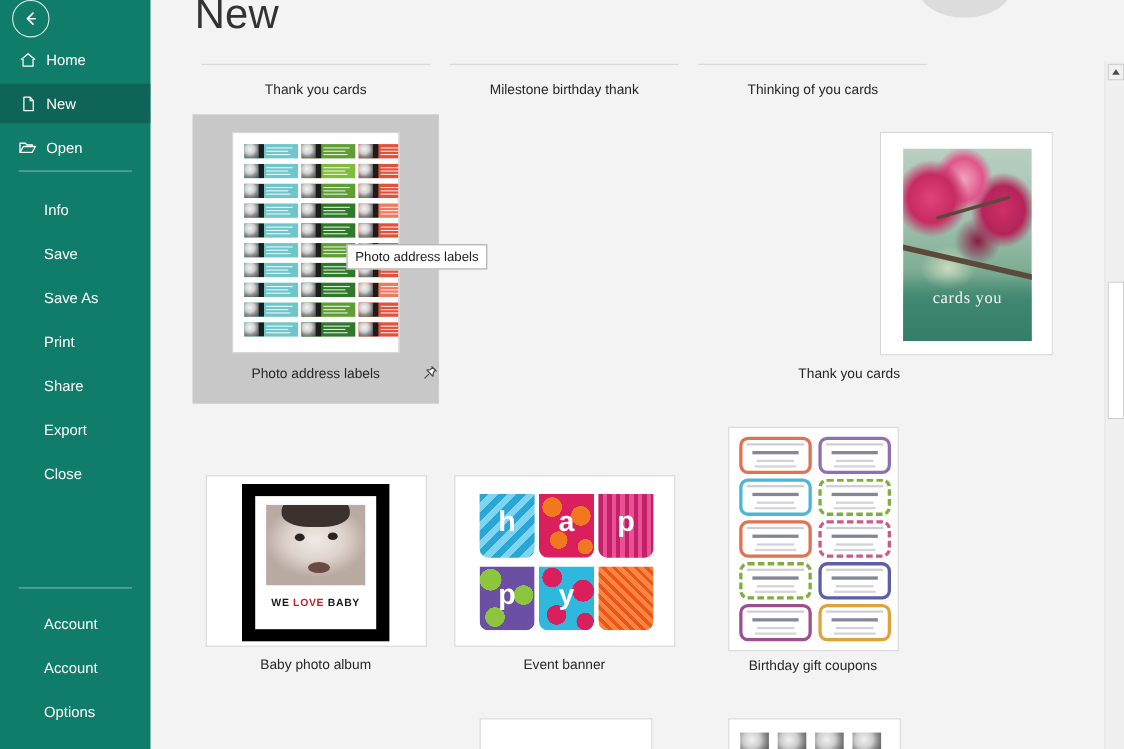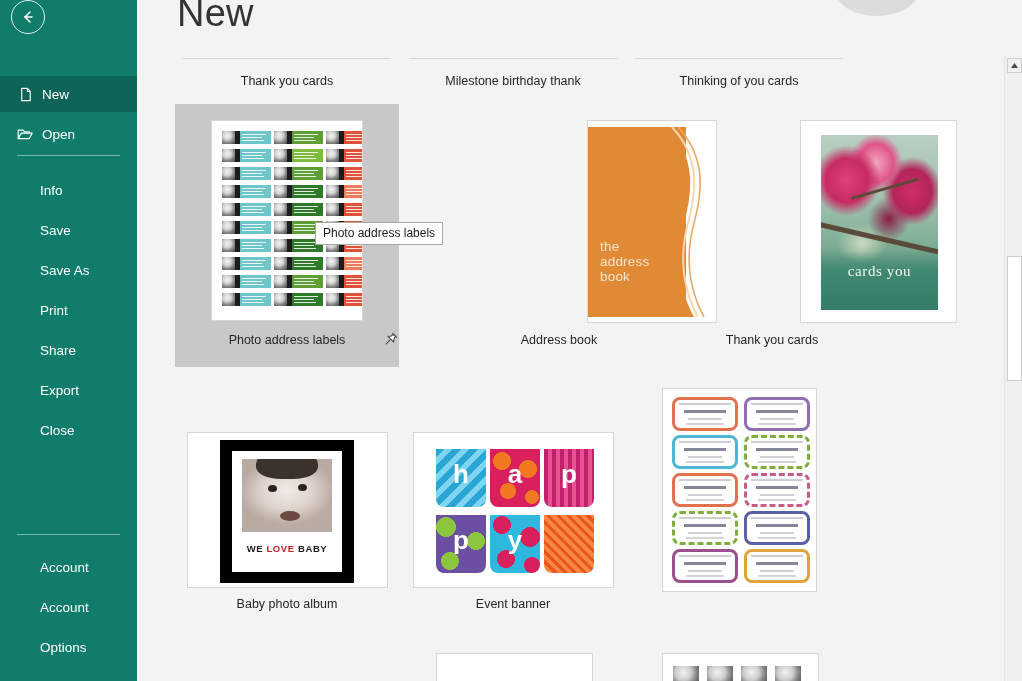--- a/index.html
+++ b/index.html
@@ -221,20 +221,29 @@
 
 <div id="sidebar">
 
   <div id="back-btn">
     <svg width="18" height="18" viewBox="0 0 18 18" aria-hidden="true">
       <path d="M11 4 L6 9 L11 14" fill="none" stroke="#ffffff" stroke-width="1.5" stroke-linecap="round" stroke-linejoin="round"></path>
       <path d="M6 9 L13 9" fill="none" stroke="#ffffff" stroke-width="1.5" stroke-linecap="round"></path>
     </svg>
   </div>
 
+  <div class="nav-item" style="top:36px;">
+    <span class="ic">
+      <svg width="17" height="17" viewBox="0 0 18 18">
+        <path d="M2.5 8.5 L9 3 L15.5 8.5" fill="none" stroke="#fff" stroke-width="1.2" stroke-linecap="round" stroke-linejoin="round"></path>
+        <path d="M4.2 8.2 V15 H13.8 V8.2" fill="none" stroke="#fff" stroke-width="1.2" stroke-linejoin="round"></path>
+      </svg>
+    </span>
+    <span>Home</span>
+  </div>
 
   <div class="nav-item selected" style="top:76px;">
     <span class="ic">
       <svg width="17" height="17" viewBox="0 0 18 18">
         <path d="M5 2.5 H11 L14 5.8 V15.5 H5 Z" fill="none" stroke="#fff" stroke-width="1.2" stroke-linejoin="round"></path>
         <path d="M11 2.5 V5.8 H14" fill="none" stroke="#fff" stroke-width="1.2" stroke-linejoin="round"></path>
       </svg>
     </span>
     <span>New</span>
   </div>
@@ -610,37 +619,20 @@
       <svg width="16" height="16" viewBox="0 0 16 16">
         <g stroke="#4a4a4a" stroke-width="1.1" fill="none" stroke-linecap="round" stroke-linejoin="round">
           <path d="M9.6 2.4 L13.6 6.4"></path>
           <path d="M10.6 3.4 L8.2 5.0 L5.0 5.4 L10.6 11.0 L11.0 7.8 L12.6 5.4 Z" fill="#ffffff"></path>
           <path d="M6.6 9.4 L3.2 12.8"></path>
         </g>
       </svg>
     </div>
   </div>
 
-  <div class="tile" style="left:310px; top:104px; width:224px; height:263px;">
-    <div class="frame" style="left:140px; top:16px; width:130px; height:203px; left:140px;"></div>
-
-    <div class="frame" style="left:140px; top:16px; width:130px; height:203px;">
-      <div class="ab-wrap">
-        <div class="ab-cover" style="left:0; top:6px; width:98px; height:190px;"></div>
-        <svg class="ab-wave" style="left:80px; top:6px;" width="48" height="190" viewBox="0 0 48 190">
-          <path d="M0 0 C26 28, 26 60, 16 96 C7 130, 10 160, 26 190 L0 190 Z" fill="#e08a36"></path>
-          <path d="M4 0 C30 28, 30 60, 20 96 C11 130, 14 160, 30 190" fill="none" stroke="#f6d7b3" stroke-width="2"></path>
-          <path d="M10 0 C36 28, 36 60, 26 96 C17 130, 20 160, 36 190" fill="none" stroke="#e8a964" stroke-width="1.6"></path>
-        </svg>
-        <div class="ab-text" style="left:12px; top:118px;">the<br>address<br>book</div>
-      </div>
-    </div>
-
-    <div class="caption" style="top:229px;">Address book</div>
-  </div>
 
   <div class="tile" style="left:523px; top:104px; width:224px; height:263px;">
     <div class="frame" style="left:140px; top:16px; width:157px; height:203px;">
       <div class="art" style="background:#fff;">
         <div class="ty-photo" style="left:20px; top:14px; width:117px; height:175px;">
           <div class="ty-bg"></div>
           <div class="ty-branch" style="left:-6px; top:86px; width:140px; height:5px; transform:rotate(13deg);"></div>
           <div class="ty-branch" style="left:30px; top:62px; width:70px; height:3px; transform:rotate(-16deg);"></div>
           <div class="ty-band"></div>
           <div class="ty-text" style="top:128px;">cards you</div>
@@ -789,20 +781,21 @@
           <div class="gc" style="left:75px; top:155px; width:66px; height:34px; border:3px solid #e0a33a;">
             <div class="t1"></div>
               <div class="t2"></div>
               <div class="t3"></div>
               <div class="t4"></div>
           </div>
 
         </div>
       </div>
     </div>
+    <div class="caption" style="top:218px;">Birthday gift coupons</div>
   </div>
 
   <div class="bottomtile" style="left:299px; top:653px; width:157px; height:40px;"></div>
 
   <div class="bottomtile" style="left:525px; top:653px; width:157px; height:40px;">
     <div class="bt-ph" style="left:10px; top:12px;"></div>
     <div class="bt-ph" style="left:44px; top:12px;"></div>
     <div class="bt-ph" style="left:78px; top:12px;"></div>
     <div class="bt-ph" style="left:112px; top:12px;"></div>
   </div>

